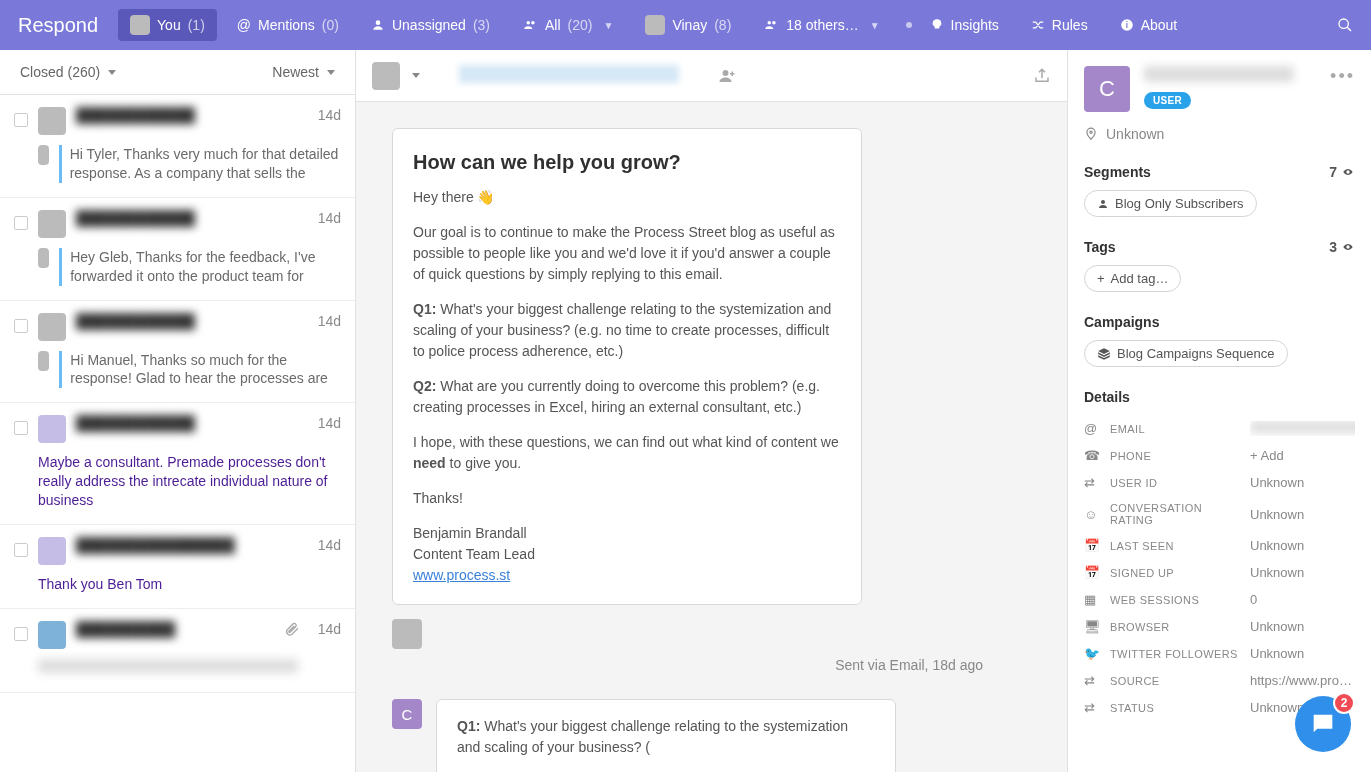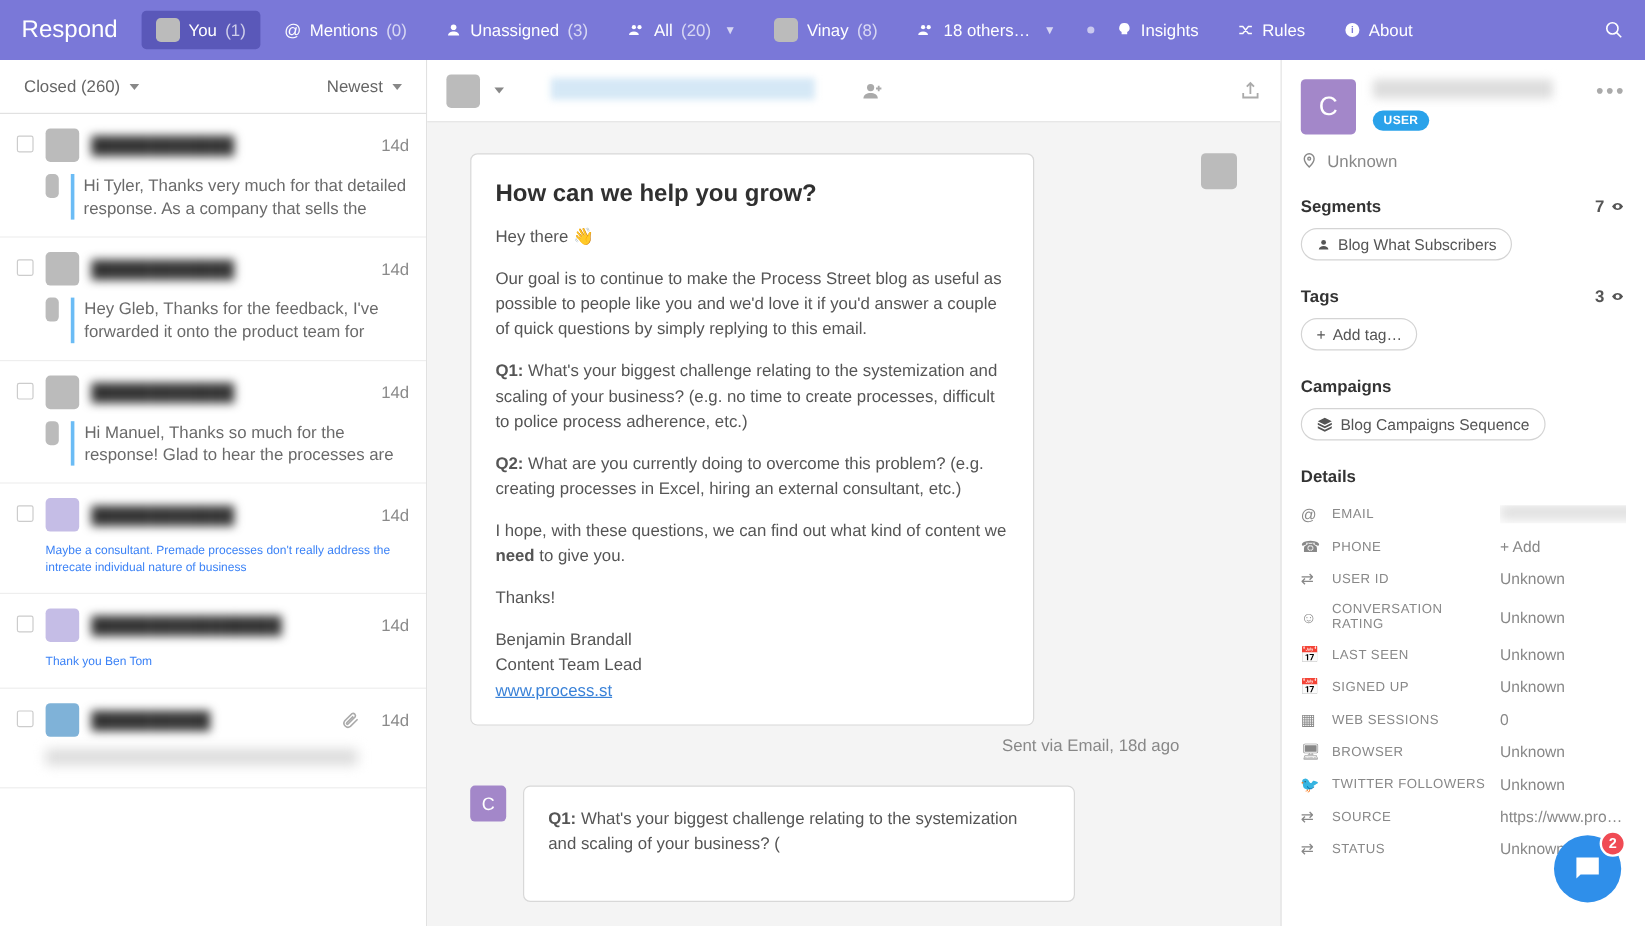--- a/index.html
+++ b/index.html
@@ -14,26 +14,26 @@
 .avatar.sm{width:20px;height:20px;}
 .avatar.md{width:28px;height:28px;}
 .avatar.lg{width:46px;height:46px;}
 .avatar.xl{width:30px;height:30px;}
 .main{display:flex;height:calc(100% - 50px);}
 .col-left{width:356px;border-right:1px solid #e1e1e1;display:flex;flex-direction:column;}
 .left-head{display:flex;align-items:center;justify-content:space-between;padding:14px 20px;border-bottom:1px solid #e1e1e1;color:#666;}
 .conv{border-bottom:1px solid #eee;padding:12px 14px 14px 14px;display:flex;gap:10px;}
 .conv-check{width:14px;height:14px;margin-top:6px;border:1px solid #ccc;border-radius:2px;}
 .conv-body{flex:1;min-width:0;}
-.conv-top{display:flex;align-items:center;gap:10px;}
+.conv-top{display:flex;gap:10px;}
 .conv-name{font-weight:500;color:#333;filter:blur(4px);}
 .conv-time{margin-left:auto;color:#8a8a8a;font-size:14px;}
 .conv-reply{display:flex;gap:10px;margin-top:10px;}
 .reply-bar{border-left:3px solid #6bbcf5;padding-left:8px;color:#6a6a6a;font-size:14px;line-height:1.35;}
-.conv-plain{color:#3b82f6;font-size:10px;margin-top:10px;line-height:1.35;}
+.conv-plain{color:#4c1d95;font-size:14px;margin-top:10px;line-height:1.35;}
 .blur{filter:blur(5px);background:#ddd;color:transparent;border-radius:2px;}
 .col-mid{flex:1;background:#f4f4f4;display:flex;flex-direction:column;border-right:1px solid #e1e1e1;min-width:0;}
 .mid-head{background:#fff;height:52px;border-bottom:1px solid #e1e1e1;display:flex;align-items:center;padding:0 16px;gap:12px;}
 .mid-head .subject{flex:1;text-align:center;}
 .mid-head .subject span{display:inline-block;width:220px;height:18px;background:#d5e8f6;filter:blur(3px);}
 .mid-body{flex:1;overflow:auto;padding:26px 36px;}
 .bubble-row{display:flex;gap:14px;align-items:flex-start;margin-bottom:8px;}
 .bubble{background:#fff;border:1px solid #d8d8d8;border-radius:6px;padding:18px 20px;max-width:470px;line-height:1.5;color:#555;}
 .bubble h2{font-size:20px;color:#303030;margin-bottom:10px;font-weight:600;}
 .bubble p{margin-bottom:14px;}
@@ -270,21 +270,21 @@
           </svg>
         </span>
       <span style="flex:1"></span>
       <span class="icon-gray">
           <svg width="18" height="18" viewBox="0 0 24 24" fill="none" stroke="currentColor" stroke-width="2">
             <path d="M4 14v5h16v-5M12 3v12M8 7l4-4 4 4"></path>
           </svg>
         </span>
     </div>
     <div class="mid-body">
-      <div class="bubble-row" style="justify-content:space-between;">
+      <div class="bubble-row" style="justify-content:center;flex-direction:column;">
         <div class="bubble">
           <h2>How can we help you grow?</h2>
           <p><span>Hey there </span><span>👋</span></p>
           <p>Our goal is to continue to make the Process Street blog as useful as possible to people like you and we'd love it if you'd answer a couple of quick questions by simply replying to this email.</p>
           <p><strong>Q1:</strong><span> What's your biggest challenge relating to the systemization and scaling of your business? (e.g. no time to create processes, difficult to police process adherence, etc.)</span></p>
           <p><strong>Q2:</strong><span> What are you currently doing to overcome this problem? (e.g. creating processes in Excel, hiring an external consultant, etc.)</span></p>
           <p><span>I hope, with these questions, we can find out what kind of content we </span><strong>need</strong><span> to give you.</span></p>
           <p>Thanks!</p>
           <div>Benjamin Brandall</div>
           <div>Content Team Lead</div>
@@ -335,21 +335,21 @@
             </svg>
           </span>
       </div>
       <div class="pill">
         <span>
             <svg width="12" height="12" viewBox="0 0 24 24" fill="currentColor">
               <circle cx="12" cy="8" r="4"></circle>
               <path d="M4 20c0-4 4-6 8-6s8 2 8 6"></path>
             </svg>
           </span>
-        <span>Blog What Subscribers</span>
+        <span>Blog Only Subscribers</span>
       </div>
     </div>
 
     <div class="r-section">
       <div class="r-section-h">
         <span>Tags</span>
         <span class="r-count">
             <span>3</span> 
             <svg width="14" height="10" viewBox="0 0 24 24" fill="currentColor">
               <path d="M12 5c-7 0-11 7-11 7s4 7 11 7 11-7 11-7-4-7-11-7zm0 11a4 4 0 110-8 4 4 0 010 8z"></path>

